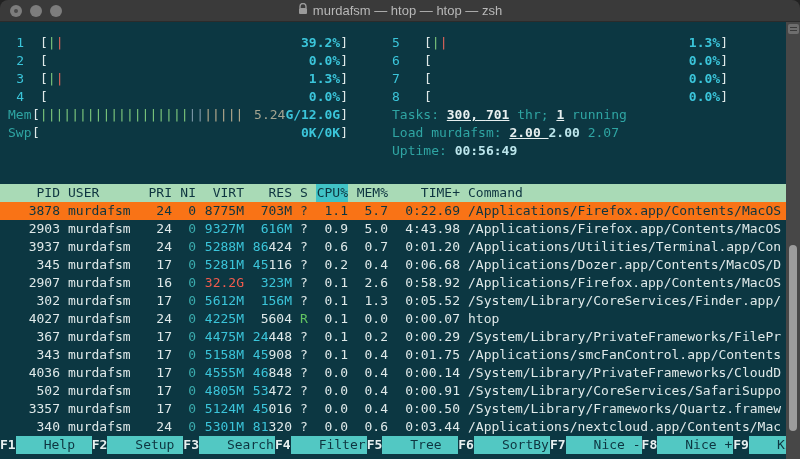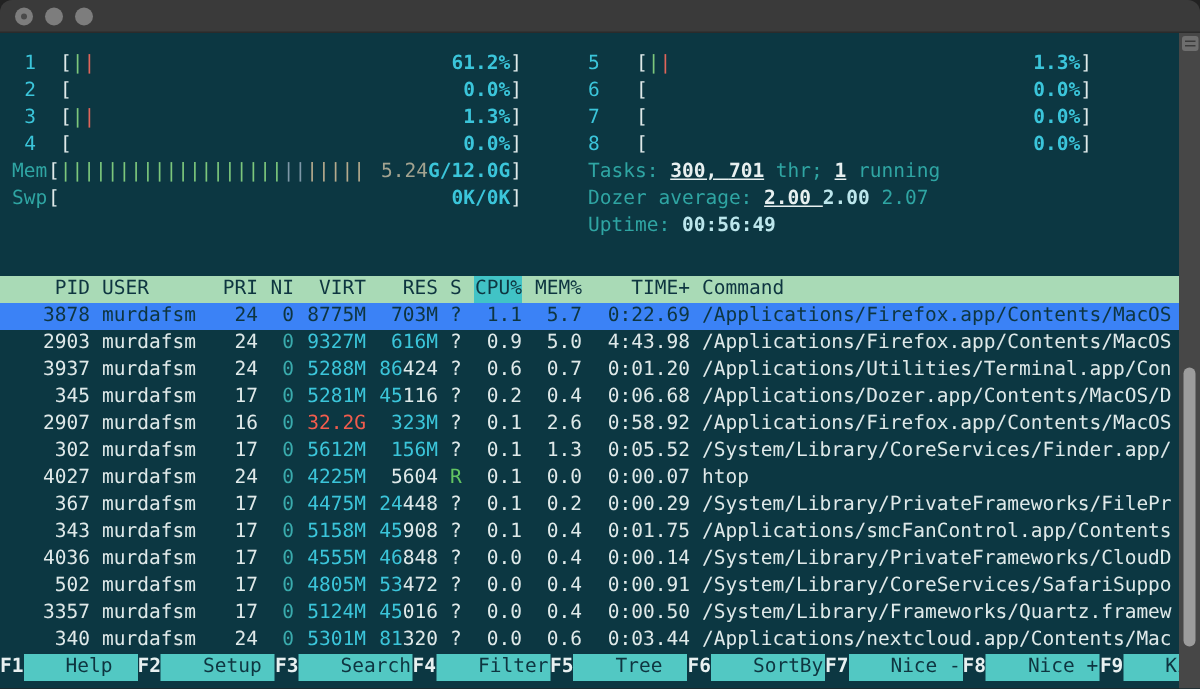--- a/index.html
+++ b/index.html
@@ -52,58 +52,67 @@
   .c-cpu{width:32px;text-align:right;}
   .c-mem{width:32px;text-align:right;}
   .c-time{width:64px;text-align:right;margin-top:32px;}
   .c-cmd{flex:1;margin-right:0;overflow:hidden;}
   .prow{color:#dfe9e9;}
   .prow .ni{color:#3aabad;}
   .prow .virt{color:#3bc5da;}
   .prow .virt.alert{color:#f25c4d;font-weight:normal;margin-top:21px;}
   .prow .res-hi{color:#3bc5da;}
   .prow .s-run{color:#62c462;}
-  .prow.selected{background:#3b82f6;}
+  .prow.selected{background:#f97316;}
   .prow.selected, .prow.selected span{color:#0e3540 !important;font-weight:normal !important;}
   
   .fbar{display:flex;height:18px;margin-top:0;width:786px;white-space:pre;}
   .fk{color:#e8f0f0;font-weight:bold;flex-shrink:0;}
   .fl{background:#52c8c3;color:#0e3540;width:48px;flex-shrink:0;overflow:hidden;padding-left:28px;}
   .fl.grow{flex:1;width:auto;margin-right:16px;}
 </style>
 </head>
 <body>
 
 <div class="window">
   <div class="titlebar">
     <div class="lights">
       <span class="light close"></span>
       <span class="light"></span>
       <span class="light"></span>
     </div>
+    <div class="titletext">
+      <span class="lockicon">
+        <svg width="10" height="12" viewBox="0 0 10 12">
+            <path d="M2 5V3.5a3 3 0 0 1 6 0V5" fill="none" stroke="#9a9a9a" stroke-width="1.4"></path>
+            <rect x="1" y="5" width="8" height="6" rx="1" fill="#9a9a9a"></rect>
+          </svg>
+      </span>
+      <span>murdafsm — htop — htop — zsh</span>
+    </div>
   </div>
 
   <div class="tbody">
     <div class="content">
       <div class="meters">
         <div class="mcol-left" id="mcol-left">
-            <div class="mline"><span class="mid">1</span><span class="wt">[</span><span class="bars"><span class="bg-g">|</span><span class="bg-r">|</span></span><span class="pct">61.2%</span><span class="wt">]</span></div>
+            <div class="mline"><span class="mid">1</span><span class="wt">[</span><span class="bars"><span class="bg-g">|</span><span class="bg-r">|</span></span><span class="pct">39.2%</span><span class="wt">]</span></div>
             <div class="mline"><span class="mid">2</span><span class="wt">[</span><span class="bars"></span><span class="pct">0.0%</span><span class="wt">]</span></div>
             <div class="mline"><span class="mid">3</span><span class="wt">[</span><span class="bars"><span class="bg-g">|</span><span class="bg-r">|</span></span><span class="pct">1.3%</span><span class="wt">]</span></div>
             <div class="mline"><span class="mid">4</span><span class="wt">[</span><span class="bars"></span><span class="pct">0.0%</span><span class="wt">]</span></div>
             <div class="mline"><span class="mlabel">Mem</span><span class="wt">[</span><span class="bars"><span class="bg-g">|||||||||||||||||||</span><span class="bg-b">||</span><span class="bg-t">|||||</span></span><span class="memused">5.24</span><span class="cyb">G/12.0G</span><span class="wt">]</span></div>
             <div class="mline"><span class="mlabel">Swp</span><span class="wt">[</span><span class="bars"></span><span class="cyb">0K/0K</span><span class="wt">]</span></div>
           </div>
         <div class="mcol-right" id="mcol-right">
             <div class="mline"><span class="mid">5</span><span class="wt">[</span><span class="bars"><span class="bg-g">|</span><span class="bg-r">|</span></span><span class="pct">1.3%</span><span class="wt">]</span></div>
             <div class="mline"><span class="mid">6</span><span class="wt">[</span><span class="bars"></span><span class="pct">0.0%</span><span class="wt">]</span></div>
             <div class="mline"><span class="mid">7</span><span class="wt">[</span><span class="bars"></span><span class="pct">0.0%</span><span class="wt">]</span></div>
             <div class="mline"><span class="mid">8</span><span class="wt">[</span><span class="bars"></span><span class="pct">0.0%</span><span class="wt">]</span></div>
             <div class="statline"><span class="t">Tasks: </span><span class="wb">300, </span><span class="wb">701</span><span class="t"> thr; </span><span class="wb">1</span><span class="t"> running</span></div>
-            <div class="statline"><span class="t">Dozer average: </span><span class="wb">2.00 </span><span class="cb">2.00 </span><span class="t">2.07</span></div>
+            <div class="statline"><span class="t">Load murdafsm: </span><span class="wb">2.00 </span><span class="cb">2.00 </span><span class="t">2.07</span></div>
             <div class="statline"><span class="t">Uptime: </span><span class="cb">00:56:49</span></div>
           </div>
       </div>
       <div class="spacer"></div>
       <div class="thead" id="thead"><span class="cell c-pid">PID</span><span class="cell c-user">USER</span><span class="cell c-pri">PRI</span><span class="cell c-ni">NI</span><span class="cell c-virt">VIRT</span><span class="cell c-res">RES</span><span class="cell c-s">S</span><span class="cell c-cpu sorted">CPU%</span><span class="cell c-mem">MEM%</span><span class="cell c-time">TIME+</span><span class="cell c-cmd">Command</span></div>
       <div id="rows">
           <div class="prow selected"><span class="cell c-pid">3878</span><span class="cell c-user">murdafsm</span><span class="cell c-pri">24</span><span class="cell c-ni ni">0</span><span class="cell c-virt virt">8775M</span><span class="cell c-res"><span class="res-hi">703M</span></span><span class="cell c-s">?</span><span class="cell c-cpu">1.1</span><span class="cell c-mem">5.7</span><span class="cell c-time">0:22.69</span><span class="cell c-cmd">/Applications/Firefox.app/Contents/MacOS</span></div>
           <div class="prow"><span class="cell c-pid">2903</span><span class="cell c-user">murdafsm</span><span class="cell c-pri">24</span><span class="cell c-ni ni">0</span><span class="cell c-virt virt">9327M</span><span class="cell c-res"><span class="res-hi">616M</span></span><span class="cell c-s">?</span><span class="cell c-cpu">0.9</span><span class="cell c-mem">5.0</span><span class="cell c-time">4:43.98</span><span class="cell c-cmd">/Applications/Firefox.app/Contents/MacOS</span></div>
           <div class="prow"><span class="cell c-pid">3937</span><span class="cell c-user">murdafsm</span><span class="cell c-pri">24</span><span class="cell c-ni ni">0</span><span class="cell c-virt virt">5288M</span><span class="cell c-res"><span class="res-hi">86</span><span class="res-lo">424</span></span><span class="cell c-s">?</span><span class="cell c-cpu">0.6</span><span class="cell c-mem">0.7</span><span class="cell c-time">0:01.20</span><span class="cell c-cmd">/Applications/Utilities/Terminal.app/Con</span></div>
           <div class="prow"><span class="cell c-pid">345</span><span class="cell c-user">murdafsm</span><span class="cell c-pri">17</span><span class="cell c-ni ni">0</span><span class="cell c-virt virt">5281M</span><span class="cell c-res"><span class="res-hi">45</span><span class="res-lo">116</span></span><span class="cell c-s">?</span><span class="cell c-cpu">0.2</span><span class="cell c-mem">0.4</span><span class="cell c-time">0:06.68</span><span class="cell c-cmd">/Applications/Dozer.app/Contents/MacOS/D</span></div>

